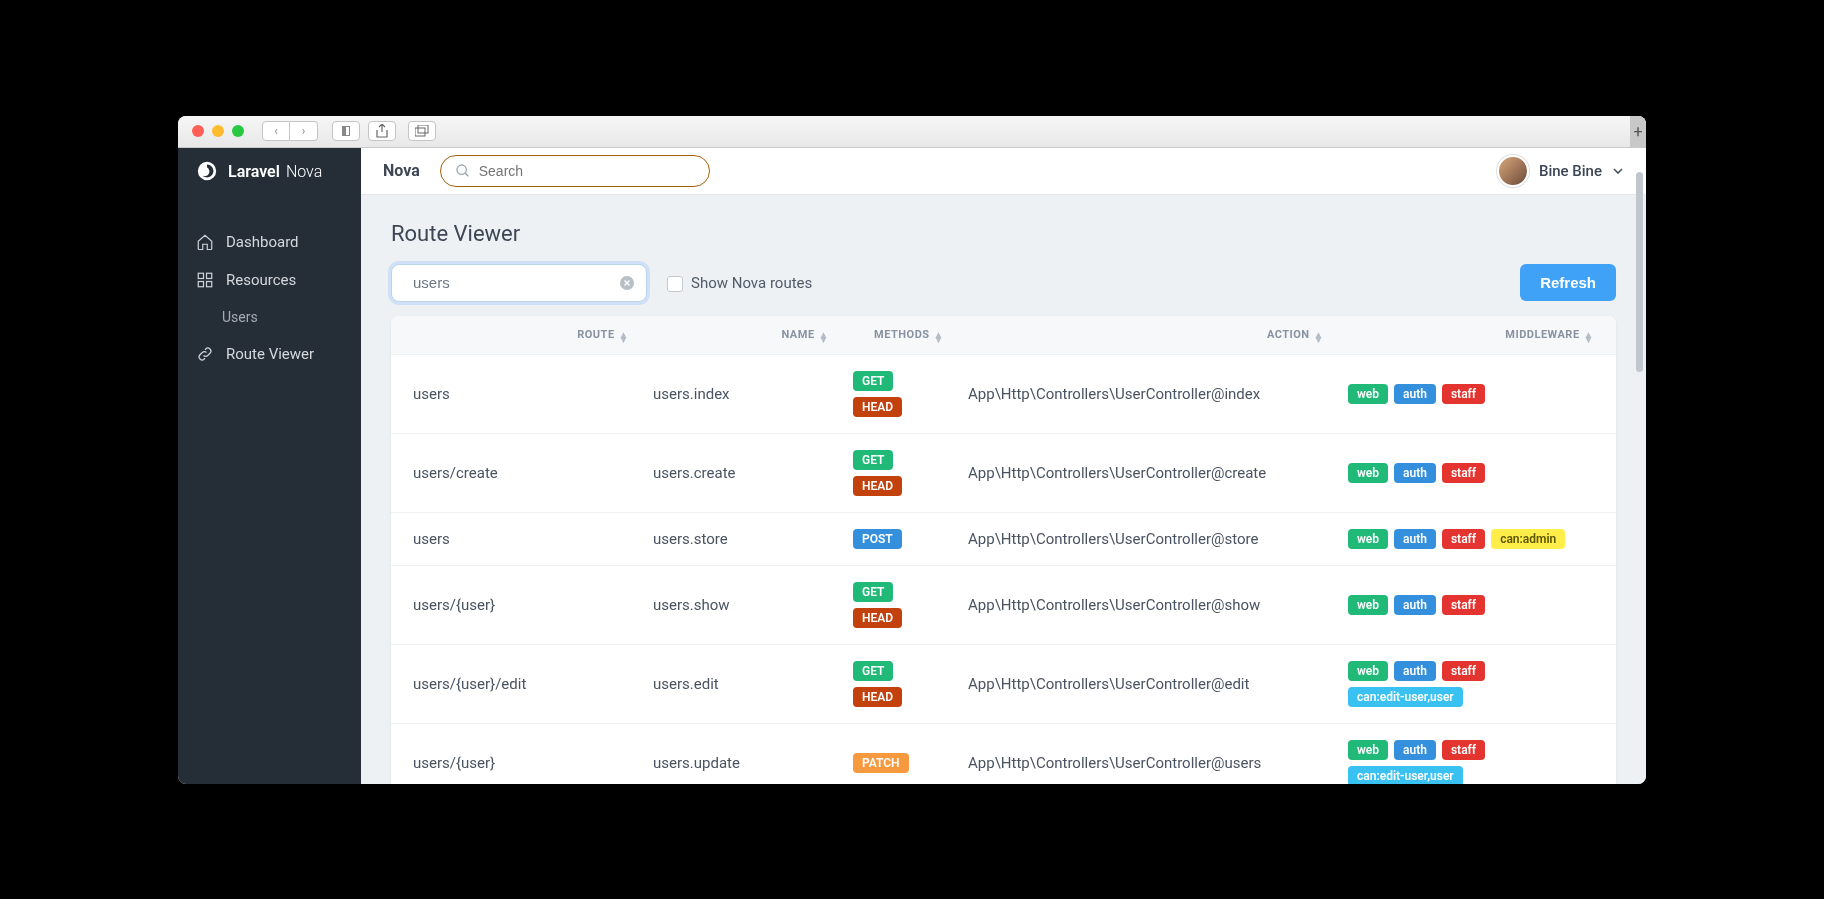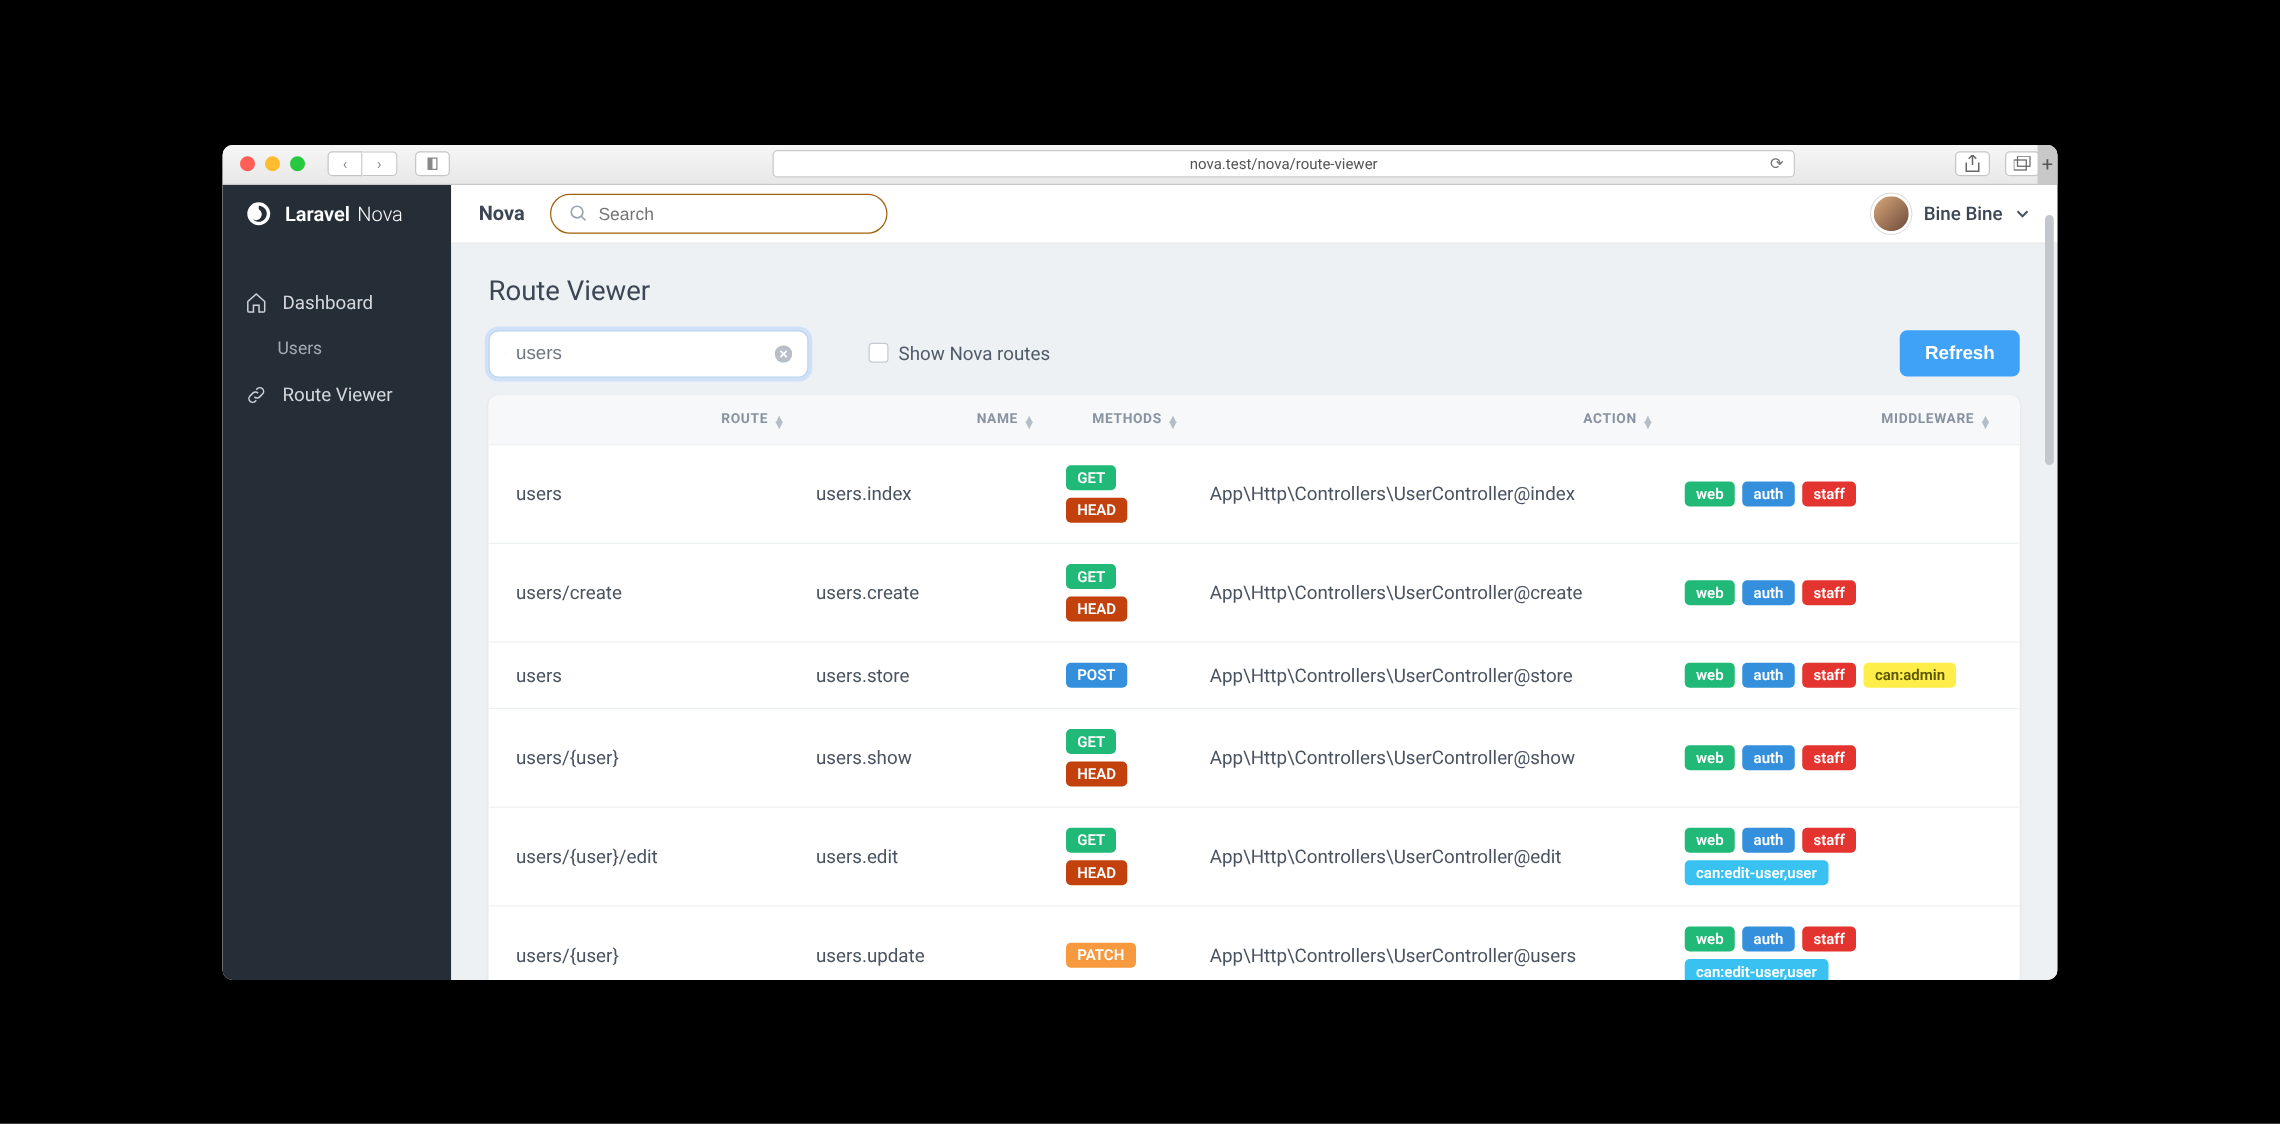--- a/index.html
+++ b/index.html
@@ -45,21 +45,21 @@
 .spacer { flex:1; }
 .user { display:flex; align-items:center; gap:10px; font-size:15px; color:#3c4655; font-weight:500;}
 .avatar { width:32px; height:32px; border-radius:50%; background:linear-gradient(135deg,#d9a87a,#6b4a3a); border:2px solid #fff; box-shadow:0 0 0 1px #ddd;}
 
 .content { flex:1; padding: 26px 30px 0; overflow-y:auto; }
 .pagetitle { font-size:22px; font-weight:400; color:#3c4655; margin-bottom:18px;}
 .toolbar { display:flex; align-items:center; gap:20px; margin-bottom:14px; }
 .filterbox { width:256px; height:38px; background:#fff; border:1px solid #bcd3ea; border-radius:8px; display:flex; align-items:center; padding:0 12px; gap:8px; box-shadow:0 0 0 3px rgba(64,153,255,.18);}
 .filterbox input { border:none; outline:none; flex:1; font-size:15px; color:#6c7682; }
 .filterbox .clear { color:#aeb6bf; font-size:14px; cursor:pointer;}
-.checkbox-row { display:flex; align-items:flex-start; gap:8px; font-size:15px; color:#515b68;margin-left:28px;}
+.checkbox-row { display:flex; align-items:flex-end; gap:8px; font-size:15px; color:#515b68;}
 .checkbox-row .cb { width:16px; height:16px; border:1px solid #c3cbd2; border-radius:3px; background:#fff;}
 .refresh { margin-left:auto; background:#3fa2f7; color:#fff; border:none; padding:10px 20px; font-size:15px; font-weight:600; border-radius:6px; cursor:pointer;}
 
 .card { background:#fff; border-radius:8px; box-shadow:0 1px 3px rgba(40,50,60,.08); overflow:hidden;}
 table { width:100%; border-collapse:collapse; }
 thead { background:#f6f8fa; }
 th { text-align:right; padding:12px 12px; font-size:11px; font-weight:700; letter-spacing:.5px; color:#8892a0; text-transform:uppercase;}
 th:first-child { padding-left:22px;}
 th:last-child { padding-right:22px;}
 .sorticon { font-size:10px; color:#b5bdc6; margin-left:4px; display:inline-flex; flex-direction:column; line-height:5px;}
@@ -84,24 +84,20 @@
       <div class="dot y"></div>
       <div class="dot g"></div>
     </div>
     <div class="navbtns">
       <div class="navbtn">‹</div>
       <div class="navbtn">›</div>
     </div>
     <div class="sidebarbtn">
         <span></span>
       </div>
-    <div class="urlbar">
-      <span>nova.test/nova/route-viewer</span>
-      <span class="reload">⟳</span>
-    </div>
     <div class="chrome-right">
       <div class="chrome-icon">
         <svg width="12" height="14" viewBox="0 0 12 14">
             <path d="M6 0 L3 3 M6 0 L9 3 M6 0 V8 M1 6 V13 H11 V6" stroke="#666" fill="none" stroke-width="1.2"></path>
           </svg>
       </div>
       <div class="chrome-icon">
         <svg width="14" height="12" viewBox="0 0 14 12">
             <rect x="0" y="3" width="10" height="8" stroke="#666" fill="none"></rect>
             <rect x="3" y="0" width="10" height="8" stroke="#666" fill="none"></rect>
@@ -119,20 +115,29 @@
           </svg>
         <span>Laravel</span>
         <span class="thin">Nova</span>
       </div>
       <div class="navlist">
         <div class="navitem">
           <svg class="icon" viewBox="0 0 24 24">
               <path d="M3 11l9-8 9 8v10a1 1 0 01-1 1h-5v-7h-6v7H4a1 1 0 01-1-1V11z" fill="none" stroke="#cdd3d9" stroke-width="1.6"></path>
             </svg>
           <span>Dashboard</span>
+        </div>
+        <div class="navitem">
+          <svg class="icon" viewBox="0 0 24 24">
+              <rect x="3" y="3" width="7" height="7" stroke="#cdd3d9" fill="none" stroke-width="1.6"></rect>
+              <rect x="14" y="3" width="7" height="7" stroke="#cdd3d9" fill="none" stroke-width="1.6"></rect>
+              <rect x="3" y="14" width="7" height="7" stroke="#cdd3d9" fill="none" stroke-width="1.6"></rect>
+              <rect x="14" y="14" width="7" height="7" stroke="#cdd3d9" fill="none" stroke-width="1.6"></rect>
+            </svg>
+          <span>Resources</span>
         </div>
         <div class="navitem sub">
           <span>Users</span>
         </div>
         <div class="navitem">
           <svg class="icon" viewBox="0 0 24 24">
               <path d="M10 14a4 4 0 005.66 0l3-3a4 4 0 00-5.66-5.66l-1 1M14 10a4 4 0 00-5.66 0l-3 3a4 4 0 005.66 5.66l1-1" stroke="#cdd3d9" fill="none" stroke-width="1.6"></path>
             </svg>
           <span>Route Viewer</span>
         </div>

